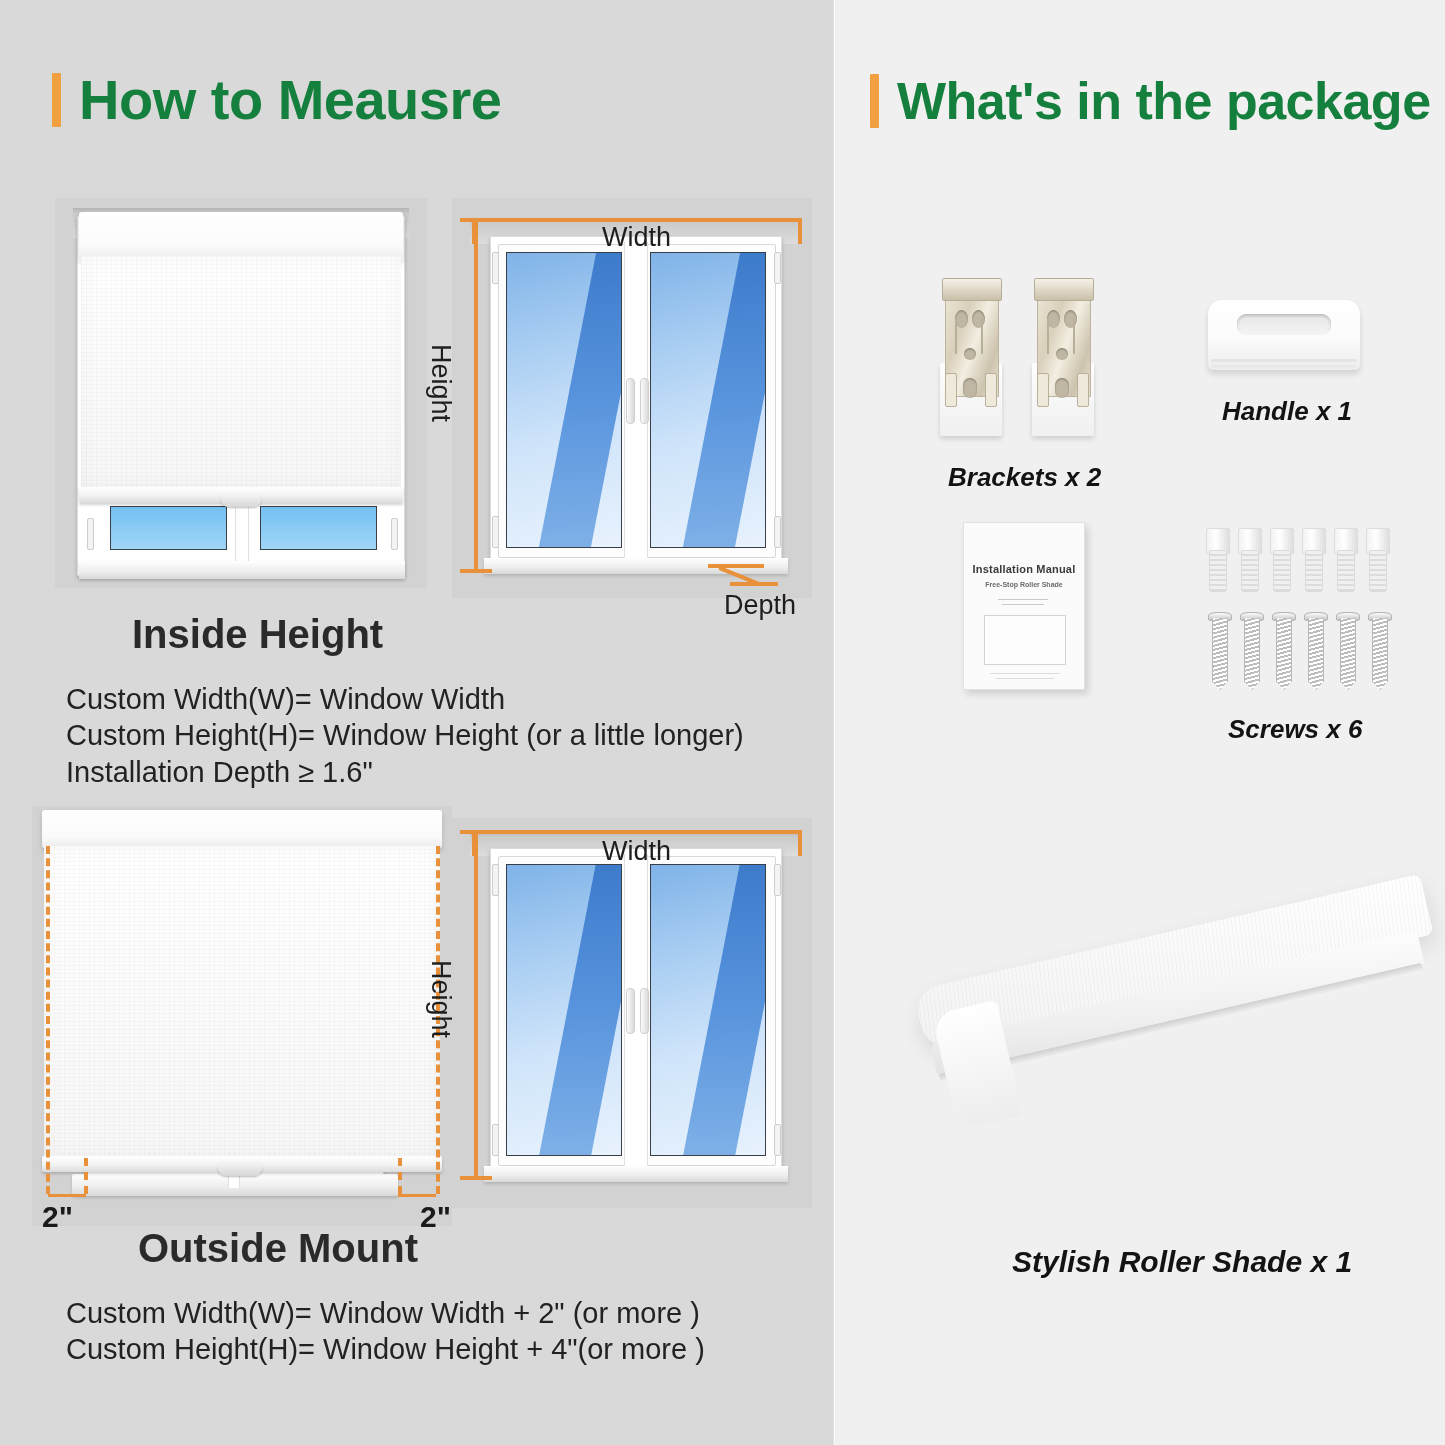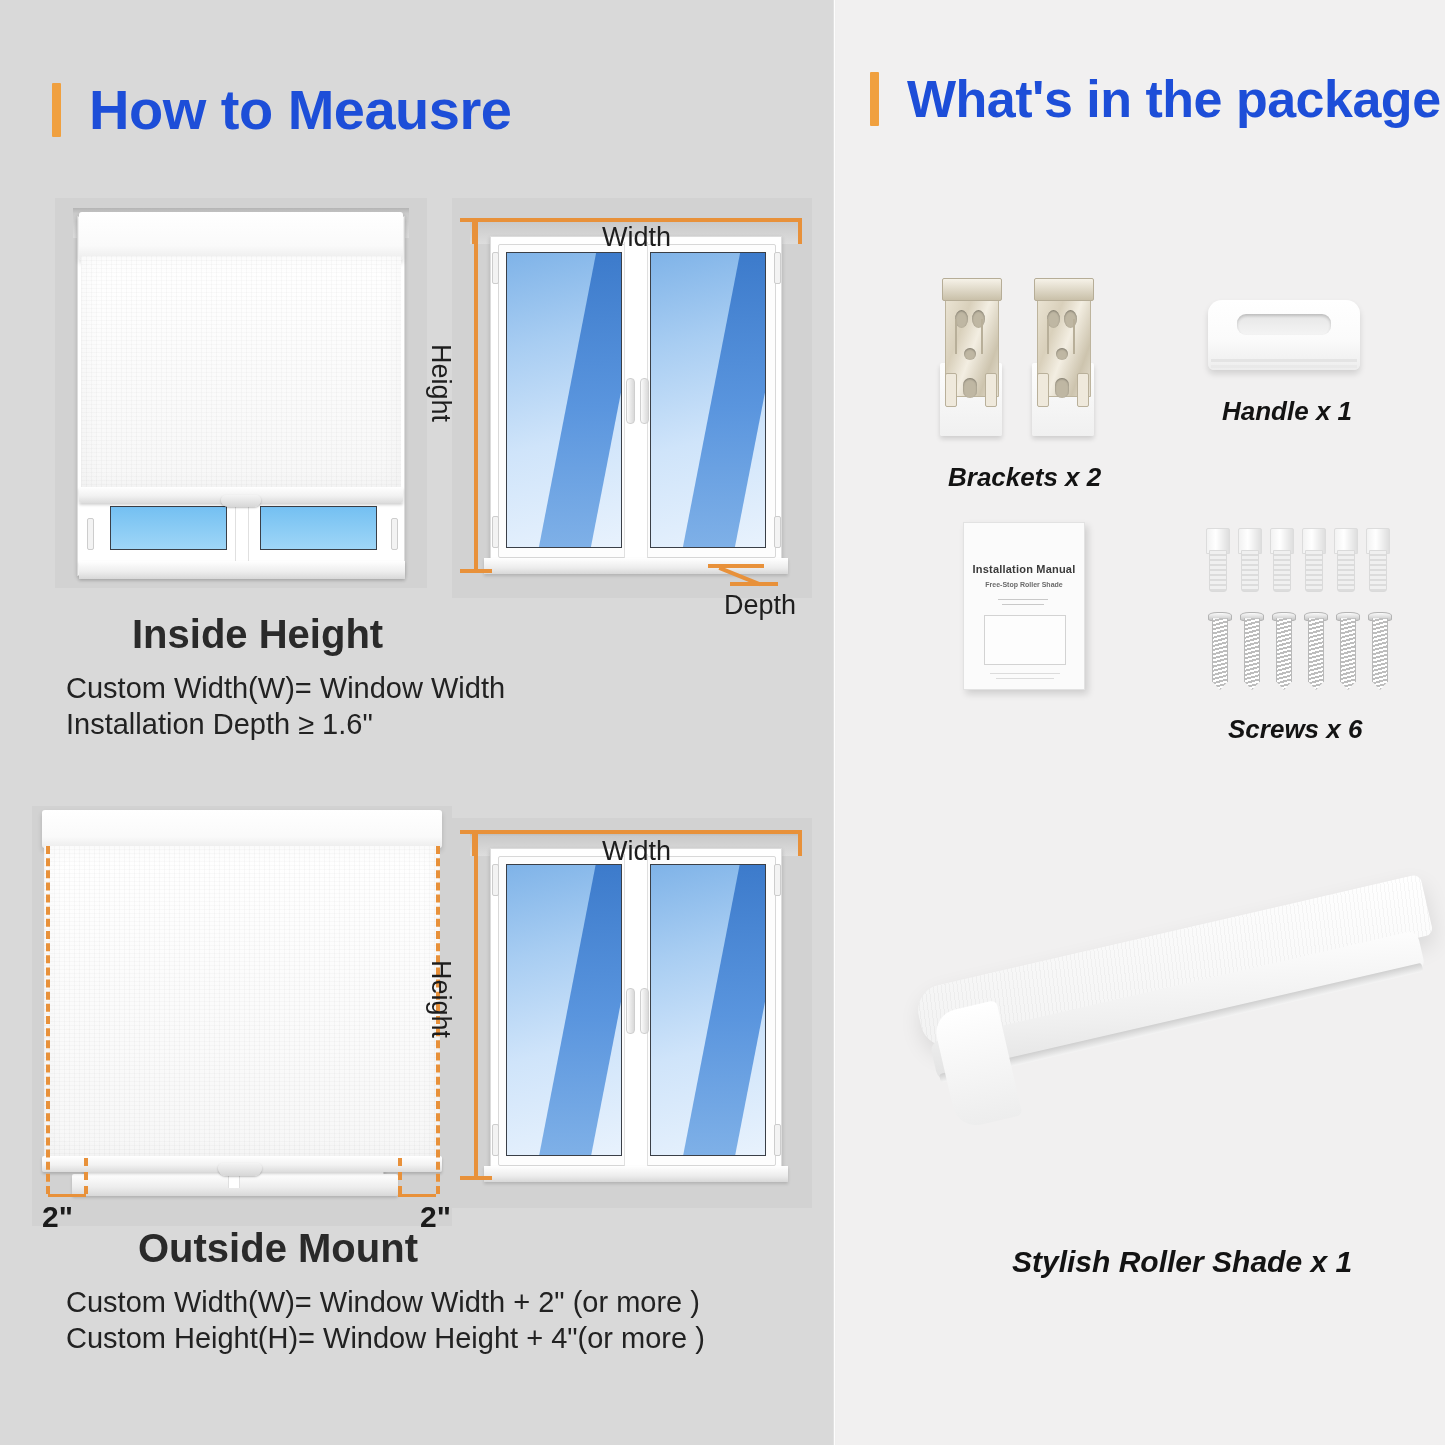--- a/index.html
+++ b/index.html
@@ -14,25 +14,25 @@
   
   .panel-left{position:absolute;left:0;top:0;width:835px;height:1445px;background:#d9d9d9;}
   .panel-right{position:absolute;left:835px;top:0;width:610px;height:1445px;background:#f1f0f0;}
   .divider{position:absolute;left:833px;top:0;width:3px;height:1445px;
            background:linear-gradient(90deg,#cfcfcf,#ffffff 45%,#e9e8e8);}
 
   
   .heading{position:absolute;display:flex;align-items:center;gap:18px;}
   .accent-bar{width:9px;height:54px;background:#f0a03f;border-radius:1px;flex:none;}
   .heading h1{
-    margin:10px;font-size:56px;font-weight:bold;color:#1d4ed8;
+    margin:0;font-size:56px;font-weight:bold;color:#15803d;
     letter-spacing:-0.5px;line-height:1;white-space:nowrap;text-align:right;
   }
   #heading-left{left:52px;top:72px;}
-  #heading-right{left:870px;top:63px;}
+  #heading-right{left:870px;top:74px;}
   #heading-right h1{font-size:52px;}
 
   
   .win{position:absolute;}
   .win-outerwall{position:absolute;inset:0;background:#d2d2d2;}
   .win-reveal{position:absolute;background:linear-gradient(180deg,#b4b4b4,#cacaca 18%,#dddddd);}
   .win-frame{position:absolute;background:#ffffff;
              box-shadow:0 2px 4px rgba(0,0,0,.18), inset 0 0 0 1px #dcdcdc;}
   .sash{position:absolute;background:#fdfdfd;border:1px solid #d8d8d8;border-radius:2px;}
   .glass{position:absolute;overflow:hidden;border:1px solid #3a3f47;
@@ -73,21 +73,21 @@
         repeating-linear-gradient(90deg, rgba(0,0,0,.022) 0 1px, transparent 1px 5px),
         linear-gradient(180deg,#ffffff,#f7f7f7);
       box-shadow:inset 0 0 24px rgba(0,0,0,.035);}
   .bottom-rail{position:absolute;background:linear-gradient(180deg,#ffffff,#f2f2f2 55%,#dcdcdc);
       border-radius:2px;box-shadow:0 2px 3px rgba(0,0,0,.18);}
   .pull-tab{position:absolute;background:linear-gradient(180deg,#f4f4f4,#d6d6d6);
       border-radius:3px;box-shadow:0 1px 2px rgba(0,0,0,.25);}
 
   
   .mount-title{position:absolute;font-size:40px;font-weight:bold;color:#2a2a2a;white-space:nowrap;}
-  .mount-lines{position:absolute;}
+  .mount-lines{position:absolute;margin-top:11px;}
   .mount-lines div{font-size:29px;color:#222;line-height:1.25;white-space:nowrap;}
 
   
   .pkg-label{position:absolute;font-size:26px;font-weight:bold;font-style:italic;
              color:#131313;white-space:nowrap;}
   .pkg-label.big{font-size:30px;}
 
   
   .bracket{position:absolute;}
   .br-base{position:absolute;left:0;bottom:0;width:100%;height:46%;
@@ -230,20 +230,21 @@
       <span style="left:0;top:2px;width:56px;height:4px;"></span>
       <span style="left:12px;top:4px;width:44px;height:4px;transform:rotate(22deg);transform-origin:0 0;"></span>
       <span style="left:22px;top:20px;width:48px;height:4px;"></span>
     </div>
     <span class="dim-label" style="left:272px;top:392px;">Depth</span>
   </div>
 
   <div class="mount-title" style="left:132px;top:612px;">Inside Height</div>
   <div class="mount-lines" style="left:66px;top:670px;">
     <div>Custom Width(W)= Window Width</div>
+    <div>Custom Height(H)= Window Height (or a little longer)</div>
     <div>Installation Depth ≥ 1.6"</div>
   </div>
 
   <div class="win" style="left:32px;top:806px;width:420px;height:420px;">
     <div class="win-outerwall"></div>
 
     <div class="win-frame" style="left:52px;top:70px;width:300px;height:310px;"></div>
     <div class="sill" style="left:40px;top:368px;width:326px;height:22px;border-radius:2px;"></div>
     <div class="mullion" style="left:196px;top:340px;width:10px;height:42px;"></div>
 

